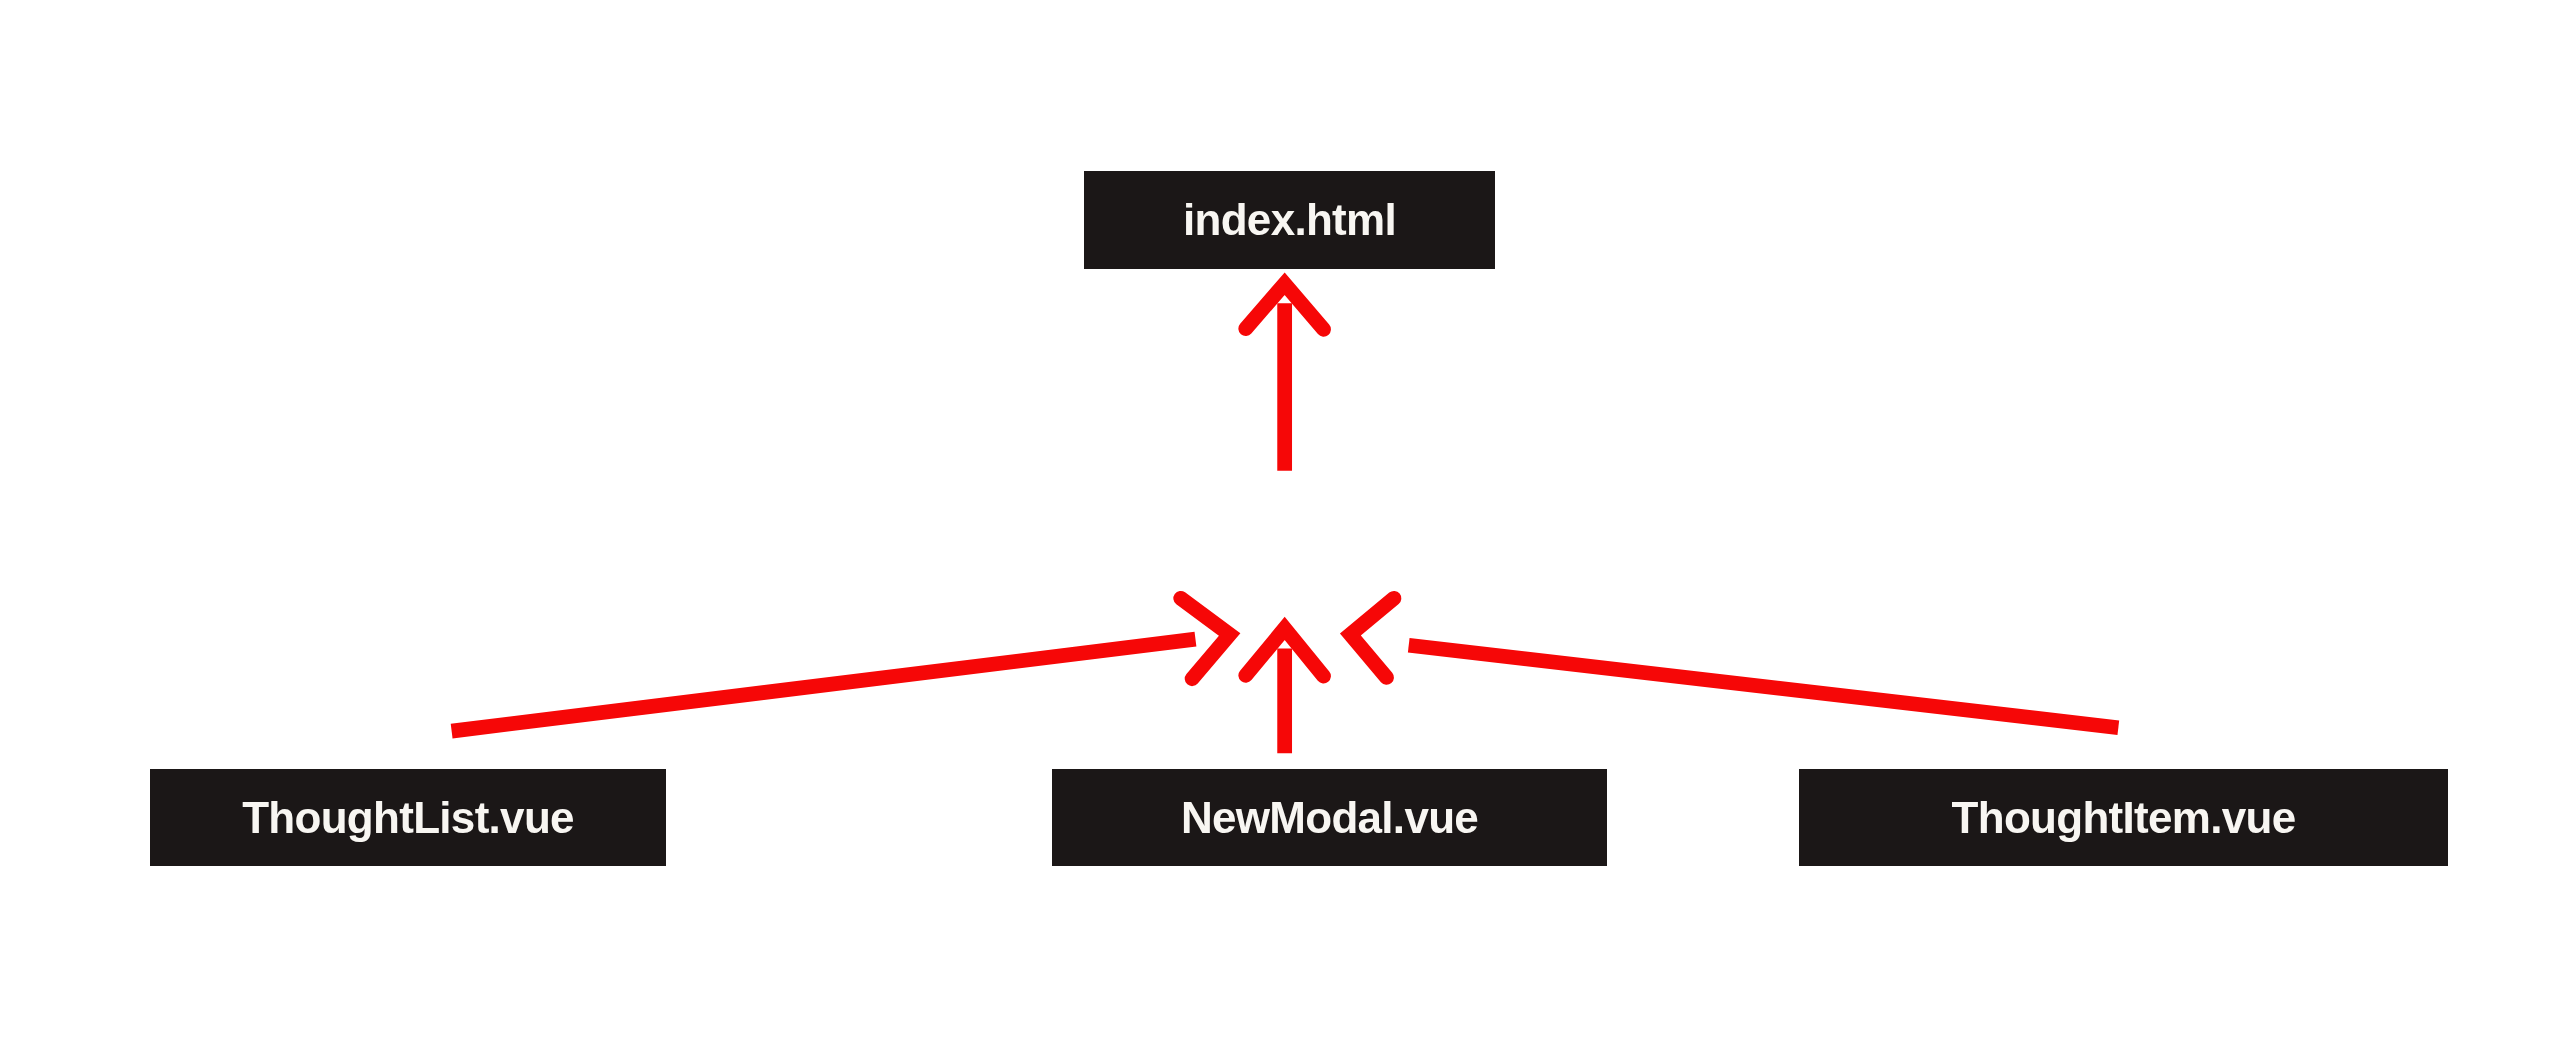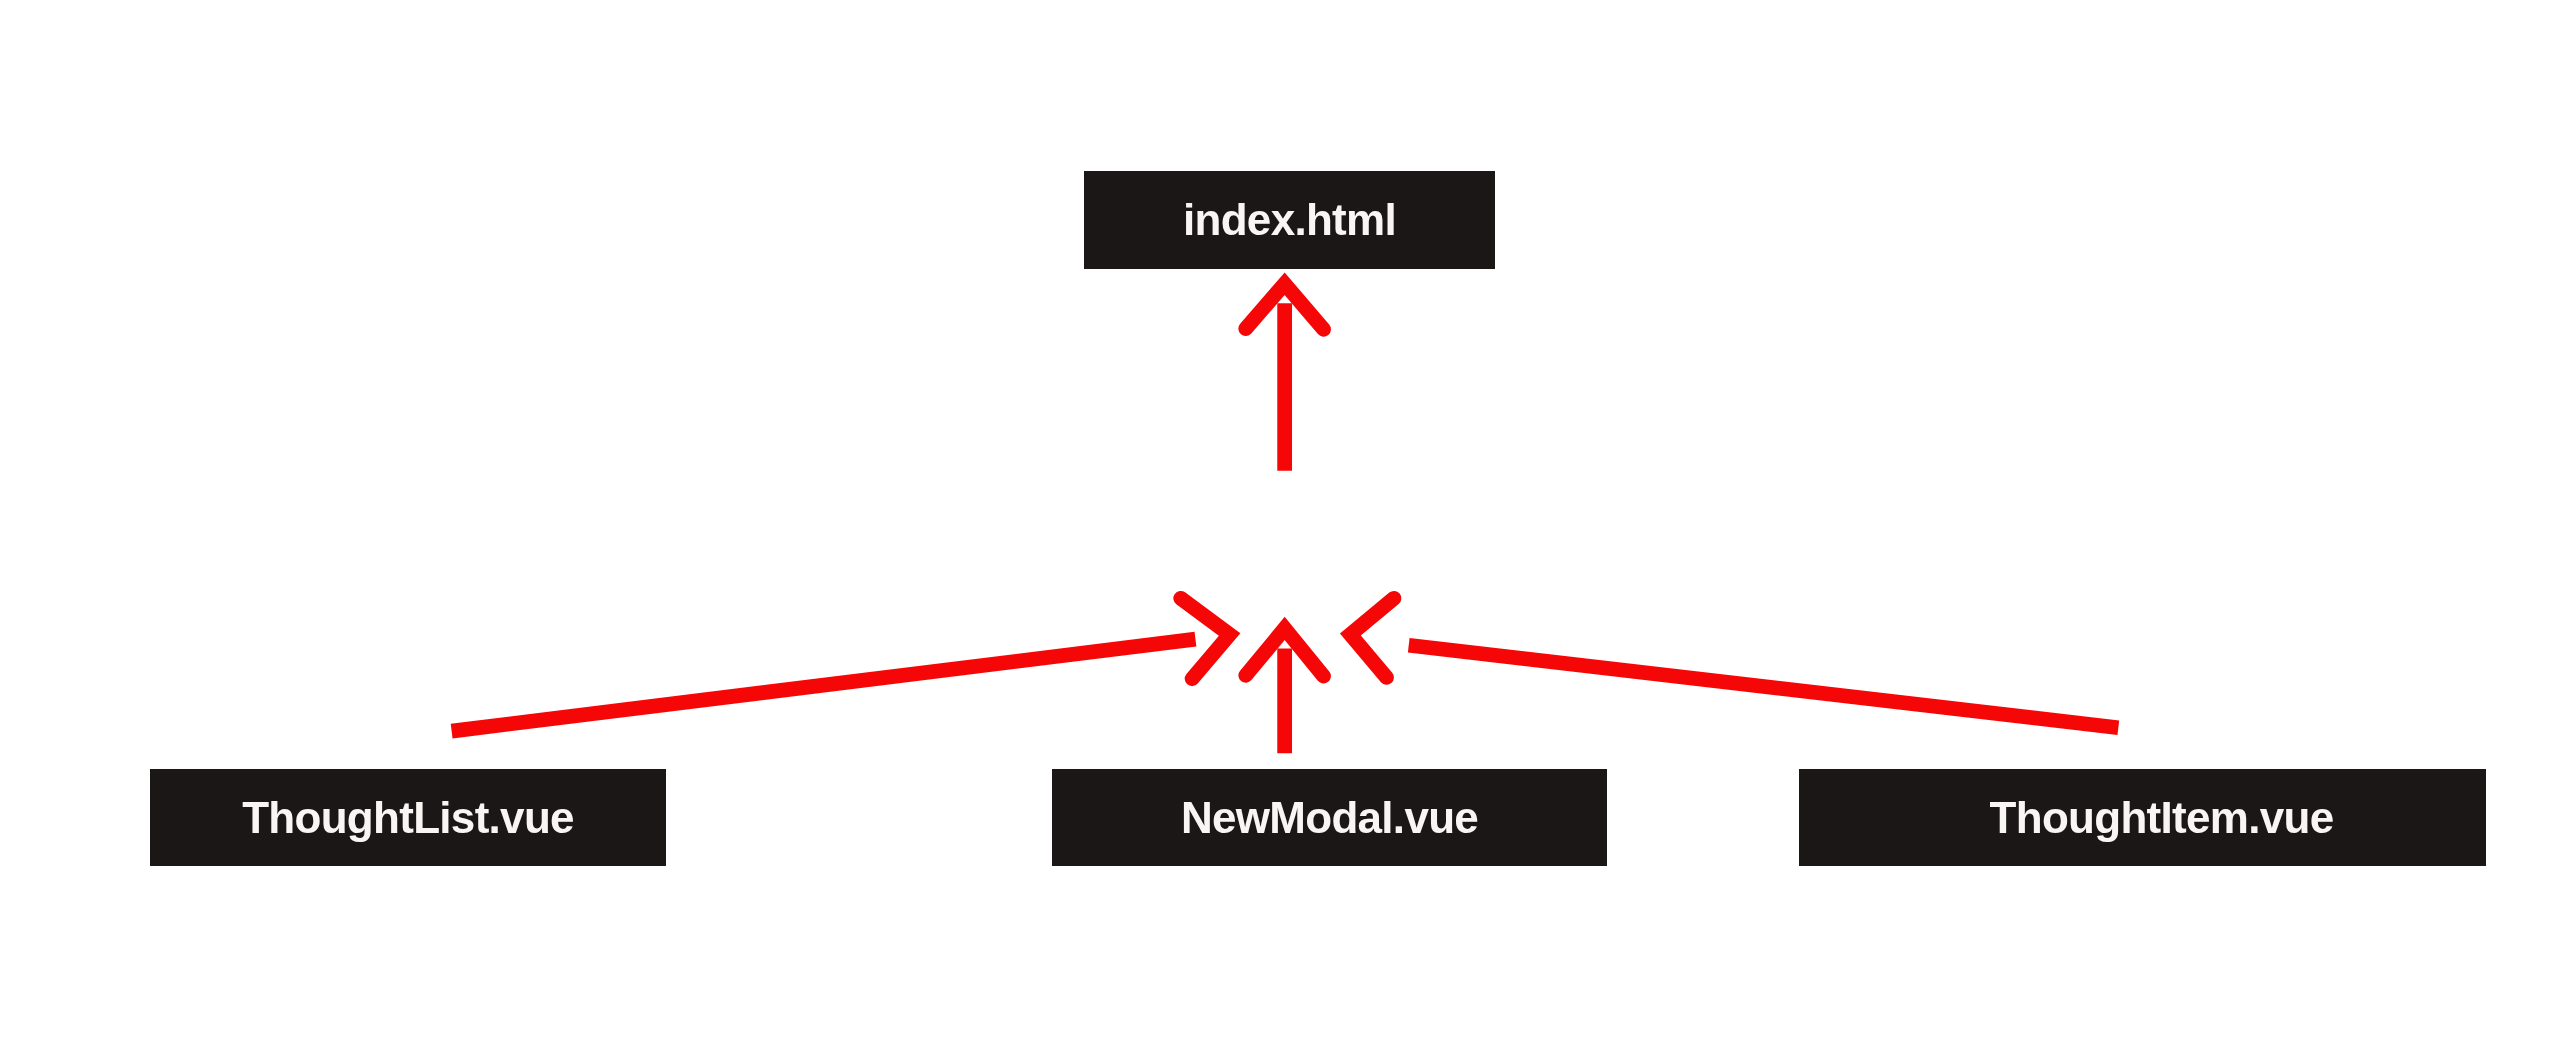--- a/index.html
+++ b/index.html
@@ -45,21 +45,21 @@
     font-weight: bold;
     font-size: 44px;
     letter-spacing: -0.7px;
     white-space: nowrap;
   }
   
   .node-index   { left: 1084px; top: 171px;  width: 411px; height: 98px; }
   .node-app     { left: 1124px; top: 489px;  width: 332px; height: 98px; }
   .node-tlist   { left: 150px;  top: 769px; width: 516px; height: 97px; }
   .node-nmodal  { left: 1005px; top: 769px; width: 555px; height: 97px; margin-left: 47px; }
-  .node-titem   { left: 1799px; top: 769px; width: 649px; height: 97px; padding-left: 38px; }
+  .node-titem   { left: 1799px; top: 769px; width: 649px; height: 97px; }
 </style>
 </head>
 <body>
 
 <div class="canvas">
 
   <svg class="arrows-layer" viewBox="0 0 3840 1570" xmlns="http://www.w3.org/2000/svg">
     <g>
       <path class="shaft" d="M 1915 702 L 1915 452"></path>
       <path class="head" d="M 1857 490 L 1915 423 L 1973 491"></path>

